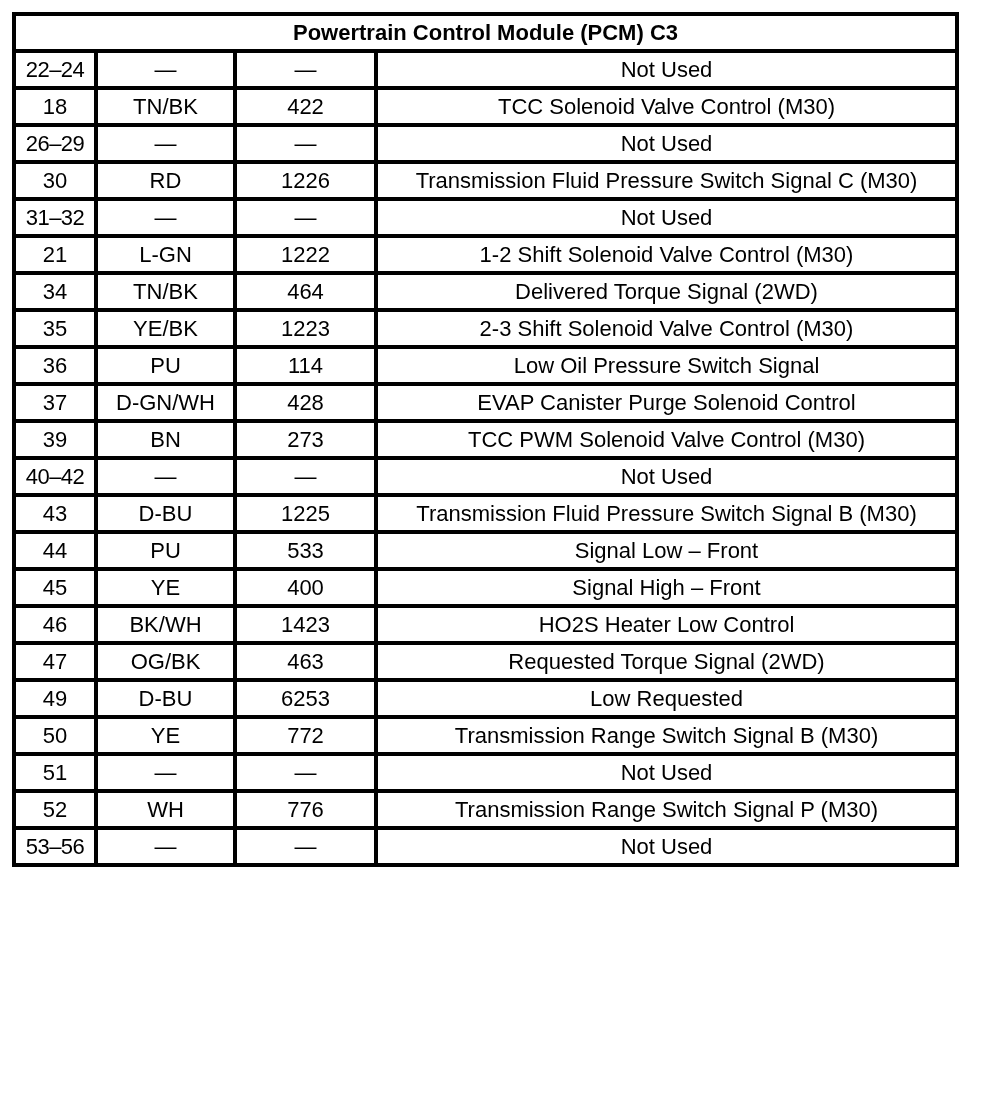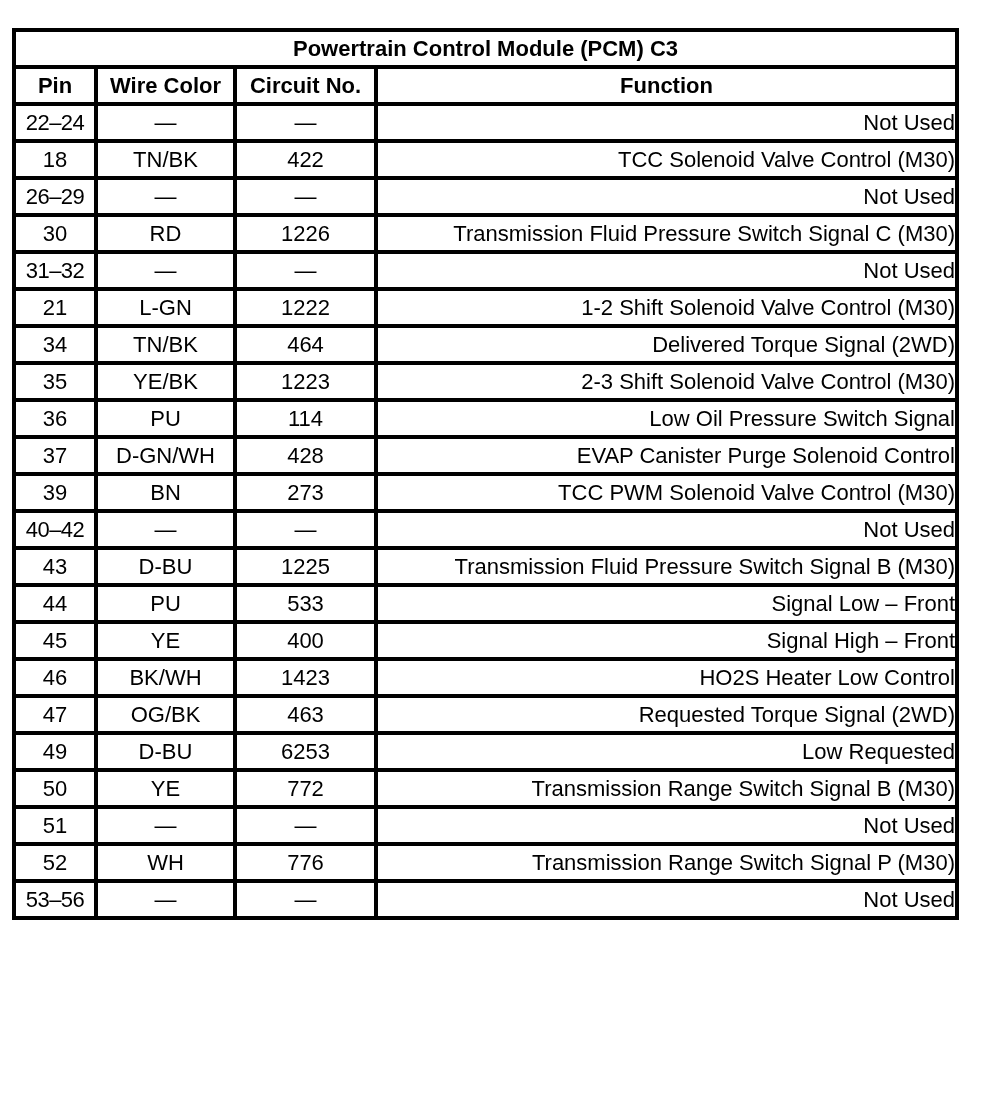--- a/index.html
+++ b/index.html
@@ -2,56 +2,49 @@
 <html><head>
   <meta charset="utf-8">
   <style>
     html, body { margin: 0; padding: 0; background: #ffffff; }
     body { width: 992px; height: 1104px; position: relative; overflow: hidden;
            font-family: "Liberation Sans", sans-serif; color: #000; }
     table.pinout {
       position: absolute; left: 12px; top: 12px;
       width: 947px; border-collapse: collapse; table-layout: fixed;
       border: 4px solid #000;
-      margin-top: 16px;
     }
     table.pinout td, table.pinout th {
       border: 4px solid #000; padding: 0; height: 33px;
       font-size: 22px; line-height: 33px; white-space: nowrap; overflow: hidden;
     }
     table.pinout th { font-weight: bold; text-align: center; }
     th.title-cell { height: 37px; line-height: 37px; }
     th.col-head { height: 32px; line-height: 32px; }
     td.c { text-align: center; }
-    td.fn { text-align: right; padding-left: 3px; }
+    td.fn { text-align: center; padding-left: 3px; }
     td.pin-range { letter-spacing: -0.5px; }
     col.c-pin { width: 82px; }
     col.c-wire { width: 139px; }
     col.c-circ { width: 141px; }
     col.c-func { width: auto; }
   </style>
 </head>
 <body>
 
 <table class="pinout">
   <colgroup>
     <col class="c-pin">
       <col class="c-wire">
       <col class="c-circ">
       <col class="c-func">
   </colgroup>
   <thead>
     <tr>
       <th colspan="4" class="title-cell">Powertrain Control Module (PCM) C3</th>
-    </tr>
-    <tr>
-      <th class="col-head">Pin</th>
-      <th class="col-head">Wire Color</th>
-      <th class="col-head">Circuit No.</th>
-      <th class="col-head">Function</th>
     </tr>
   </thead>
   <tbody id="rows">
       <tr>
         <td class="c pin-cell pin-range">22–24</td>
         <td class="c">—</td>
         <td class="c">—</td>
         <td class="fn">Not Used</td>
       </tr>
       <tr>

